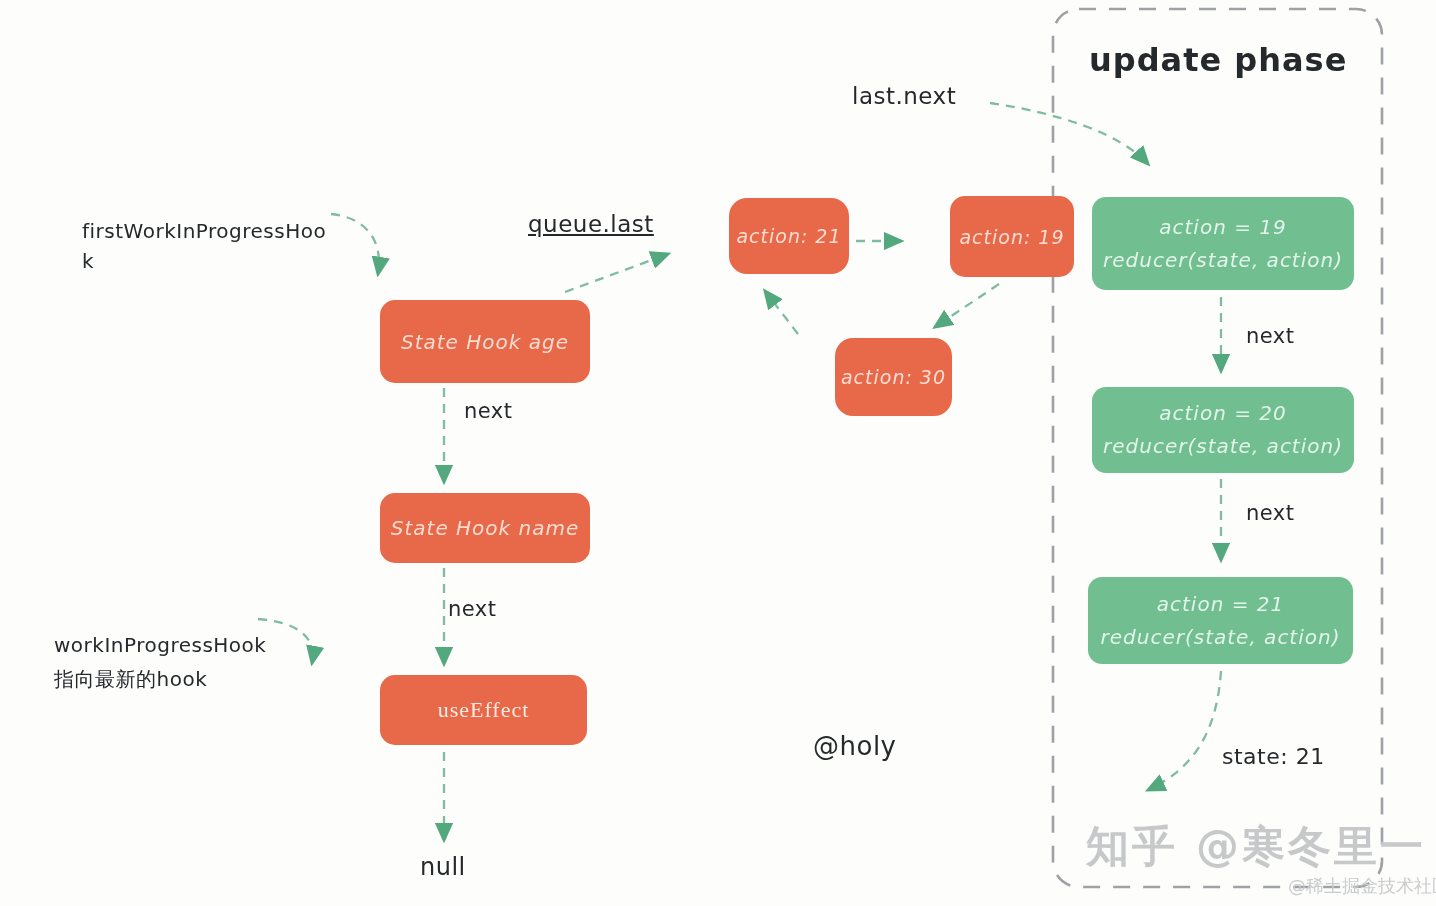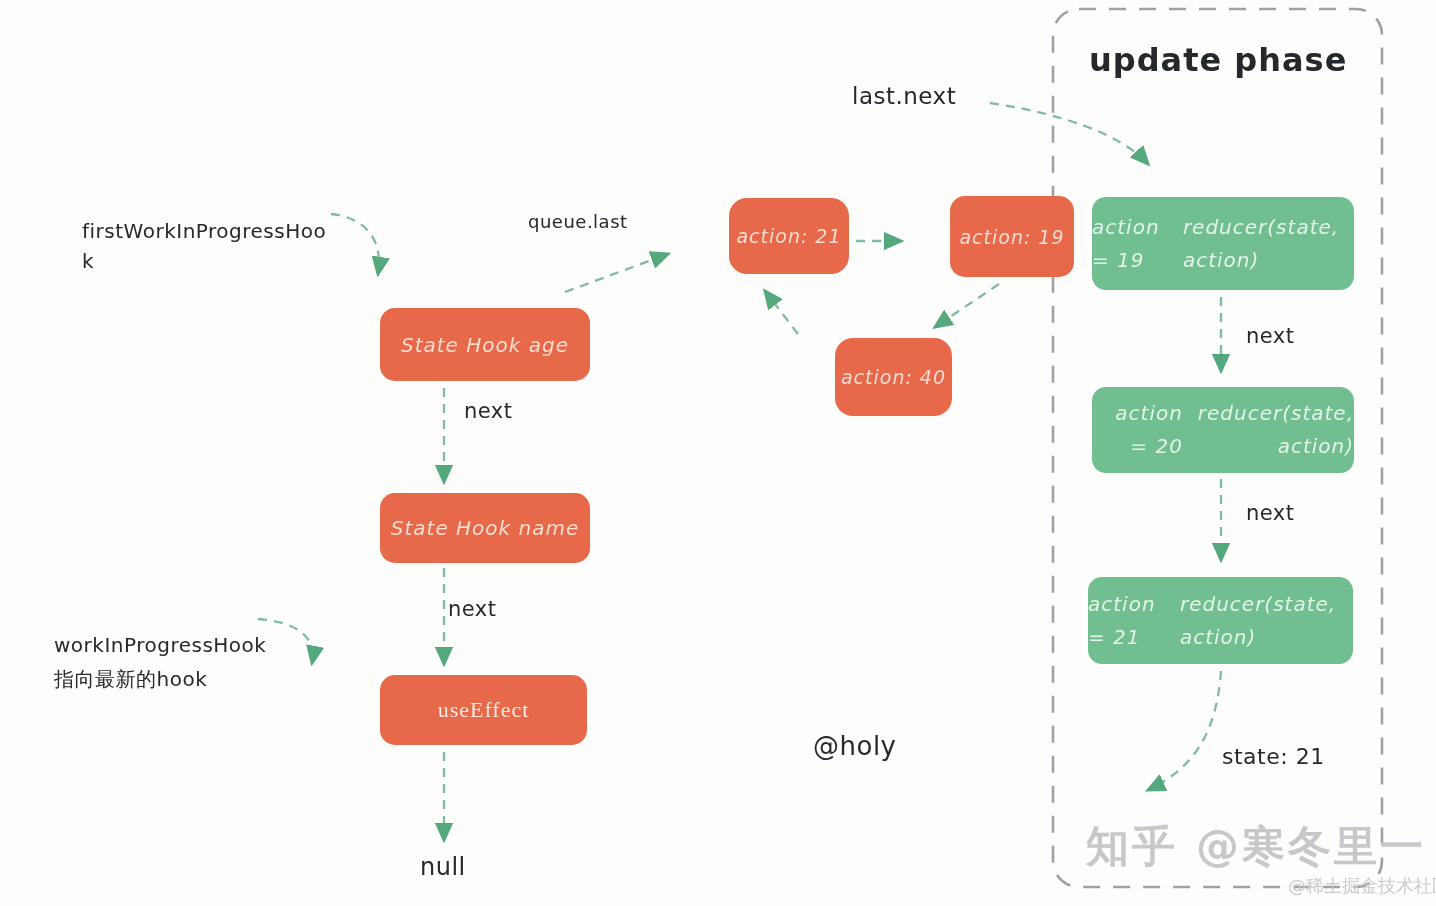--- a/index.html
+++ b/index.html
@@ -18,36 +18,36 @@
   .hand.small{font-size:20px;margin-top:19px;}
 
   
   .obox{
     position:absolute;background:#e8694a;border-radius:15px;
     display:flex;align-items:center;justify-content:center;
     color:#fbddd2;font-style:italic;letter-spacing:1px;margin-left:32px;
   }
   .gbox{
     position:absolute;background:#71be90;border-radius:14px;
-    display:flex;align-items:center;justify-content:center;
+    display:flex;flex-direction:column;align-items:center;justify-content:center;
     color:#e3f4ea;font-style:italic;font-size:20px;line-height:33px;letter-spacing:1px;
   }
 
   
   #lbl-first{left:82px;top:197px;line-height:30px;white-space:normal;width:260px;}
-  #box-age{left:348px;top:308px;width:210px;height:73px;font-size:20px;}
+  #box-age{left:348px;top:300px;width:210px;height:83px;font-size:20px;}
   #lbl-next-1{left:464px;top:399px;}
   #box-name{left:348px;top:493px;width:210px;height:70px;font-size:20px;}
   #lbl-next-2{left:448px;top:597px;}
   #lbl-wip{left:54px;top:609px;line-height:34px;white-space:normal;width:280px;font-size:20px;}
   #box-effect{left:348px;top:675px;width:207px;height:70px;
     font-family:"Liberation Serif","DejaVu Serif",serif;font-style:normal;
     font-size:22px;color:#fcebe3;letter-spacing:1px;}
   #lbl-null{left:420px;top:853px;font-size:24px;}
-  #lbl-queue-last{left:528px;top:211px;font-size:18px;}
+  #lbl-queue-last{left:528px;top:211px;font-size:23px;text-decoration:underline;}
   #box-a21{left:697px;top:198px;width:120px;height:76px;border-radius:18px;font-size:19px;}
   #box-a19{left:918px;top:196px;width:124px;height:81px;border-radius:15px;font-size:19px;}
   #box-a20{left:803px;top:338px;width:117px;height:78px;border-radius:18px;font-size:19px;}
   #lbl-last-next{left:852px;top:83px;font-size:23px;}
   #lbl-update-phase{left:1089px;top:41px;font-size:32px;font-weight:bold;letter-spacing:1px;}
   #gbox-1{left:1092px;top:197px;width:262px;height:93px;}
   #gbox-2{left:1092px;top:387px;width:262px;height:86px;text-align:right;}
   #gbox-3{left:1088px;top:577px;width:265px;height:87px;}
   #lbl-unext-1{left:1246px;top:324px;}
   #lbl-unext-2{left:1246px;top:501px;}
@@ -125,21 +125,21 @@
 
   <div class="hand" id="lbl-queue-last">queue.last</div>
 
   <div class="obox" id="box-a21">
     <span>action: 21</span>
   </div>
   <div class="obox" id="box-a19">
     <span>action: 19</span>
   </div>
   <div class="obox" id="box-a20">
-    <span>action: 40</span>
+    <span>action: 30</span>
   </div>
 
   <div class="hand" id="lbl-last-next">last.next</div>
 
   <div class="hand" id="lbl-update-phase">update phase</div>
 
   <div class="gbox" id="gbox-1">
     <span>action = 19</span>
     <span>reducer(state, action)</span>
   </div>

